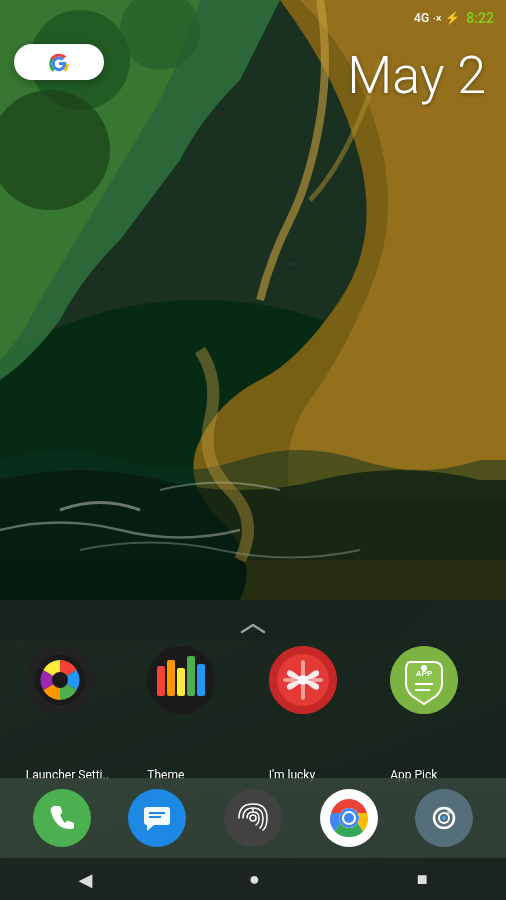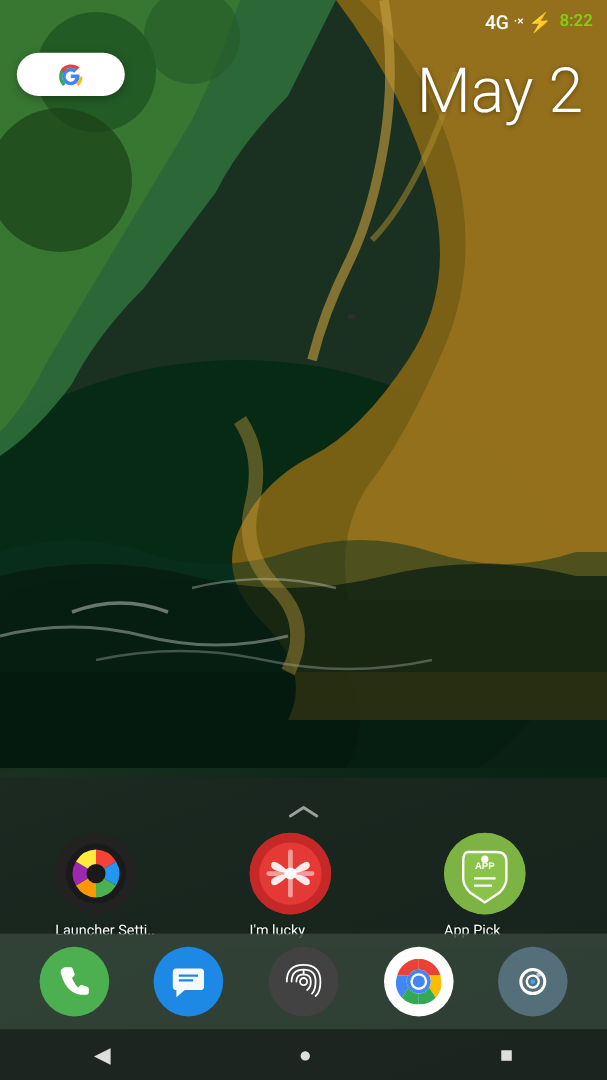--- a/index.html
+++ b/index.html
@@ -60,21 +60,21 @@
     }
 
     #status-icons {
       display: flex;
       align-items: center;
       gap: 4px;
     }
 
     #status-icons span {
       color: white;
-      font-size: 16px;
+      font-size: 12px;
       font-weight: 500;
     }
 
     #time-display {
       color: #84cc16;
       font-size: 14px;
       font-weight: 600;
       margin-left: 6px;
     }
 
@@ -156,20 +156,21 @@
       align-items: center;
       justify-content: center;
       overflow: hidden;
     }
 
     .app-label {
       color: white;
       font-size: 12px;
       text-align: center;
       text-shadow: 0 1px 3px rgba(0,0,0,0.6);
+      margin-top: 48px;
     }
 
     
     #drawer-handle {
       display: flex;
       justify-content: center;
       padding: 6px 0 10px 0;
     }
 
     #drawer-handle svg {
@@ -328,20 +329,34 @@
           <path d="M25 25 L41.7 35 A20 20 0 0 1 25 45 Z" fill="#4caf50"></path>
           <path d="M25 25 L25 45 A20 20 0 0 1 8.3 35 Z" fill="#ff9800"></path>
           <path d="M25 25 L8.3 35 A20 20 0 0 1 8.3 15 Z" fill="#9c27b0"></path>
           <path d="M25 25 L8.3 15 A20 20 0 0 1 25 5 Z" fill="#ffeb3b"></path>
           <circle cx="25" cy="25" r="8" fill="#1a1a1a"></circle>
         </svg>
       </div>
       <span class="app-label">Launcher Setti..</span>
     </div>
 
+    <div class="app-item">
+      <div class="app-icon icon-theme">
+        <svg width="68" height="68" viewBox="0 0 68 68">
+          <circle cx="34" cy="34" r="34" fill="#1a1a1a"></circle>
+
+          <rect x="10" y="20" width="8" height="30" fill="#f44336" rx="2"></rect>
+          <rect x="20" y="14" width="8" height="36" fill="#ff9800" rx="2"></rect>
+          <rect x="30" y="22" width="8" height="28" fill="#ffeb3b" rx="2"></rect>
+          <rect x="40" y="10" width="8" height="40" fill="#4caf50" rx="2"></rect>
+          <rect x="50" y="18" width="8" height="32" fill="#2196f3" rx="2"></rect>
+        </svg>
+      </div>
+      <span class="app-label">Theme</span>
+    </div>
 
     <div class="app-item">
       <div class="app-icon icon-lucky">
         <svg width="68" height="68" viewBox="0 0 68 68">
           <circle cx="34" cy="34" r="34" fill="#c62828"></circle>
 
           <circle cx="34" cy="34" r="26" fill="#e53935"></circle>
 
           <path d="M34 34 Q 20 20 18 26 Q 16 32 34 34 Z" fill="white" opacity="0.9"></path>
           <path d="M34 34 Q 48 20 50 26 Q 52 32 34 34 Z" fill="white" opacity="0.9"></path>

